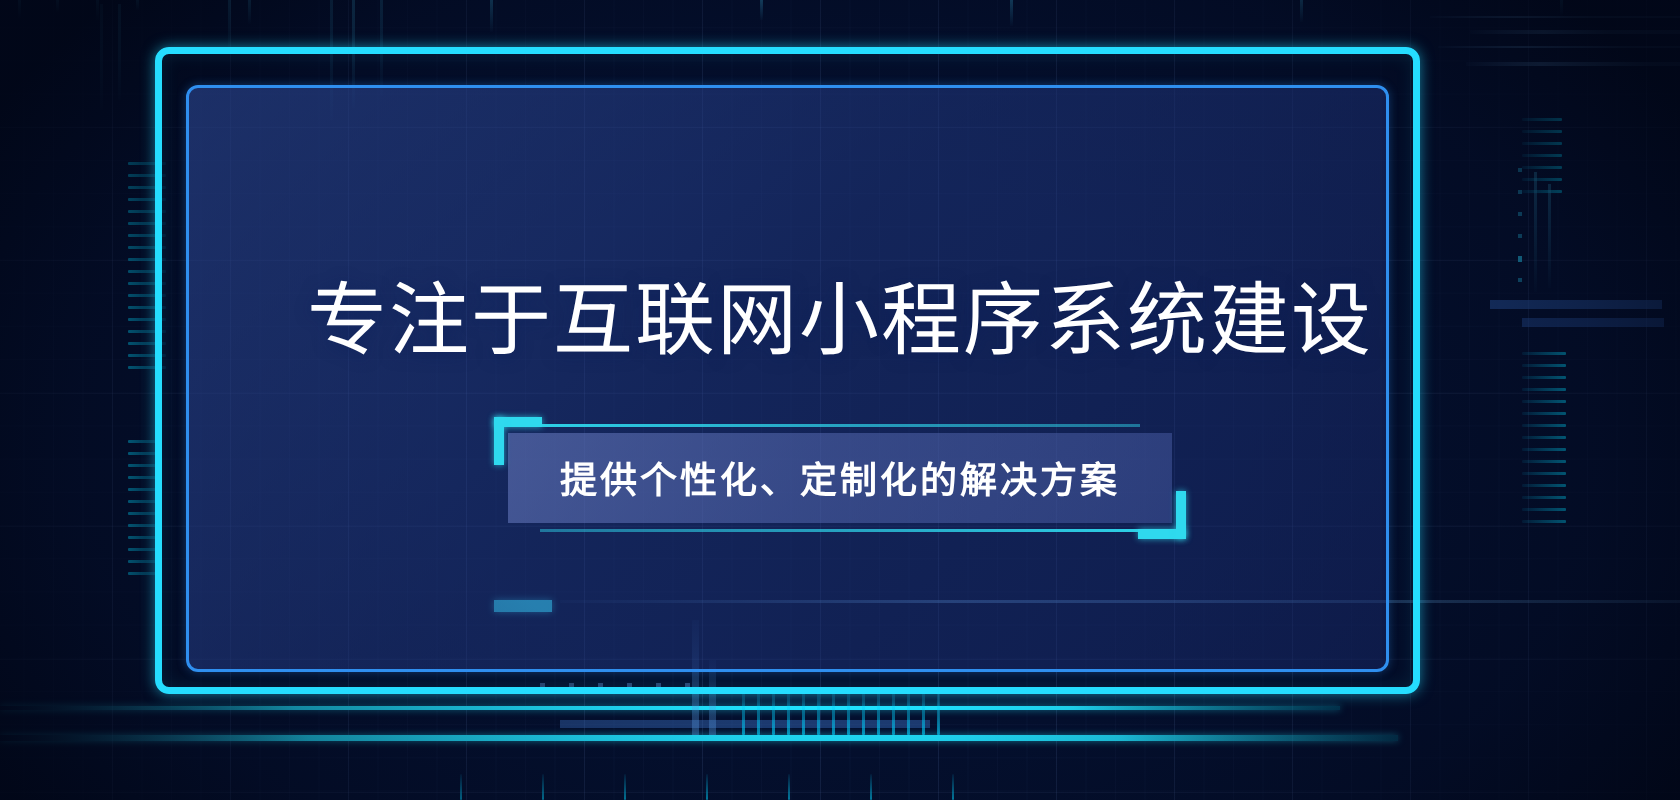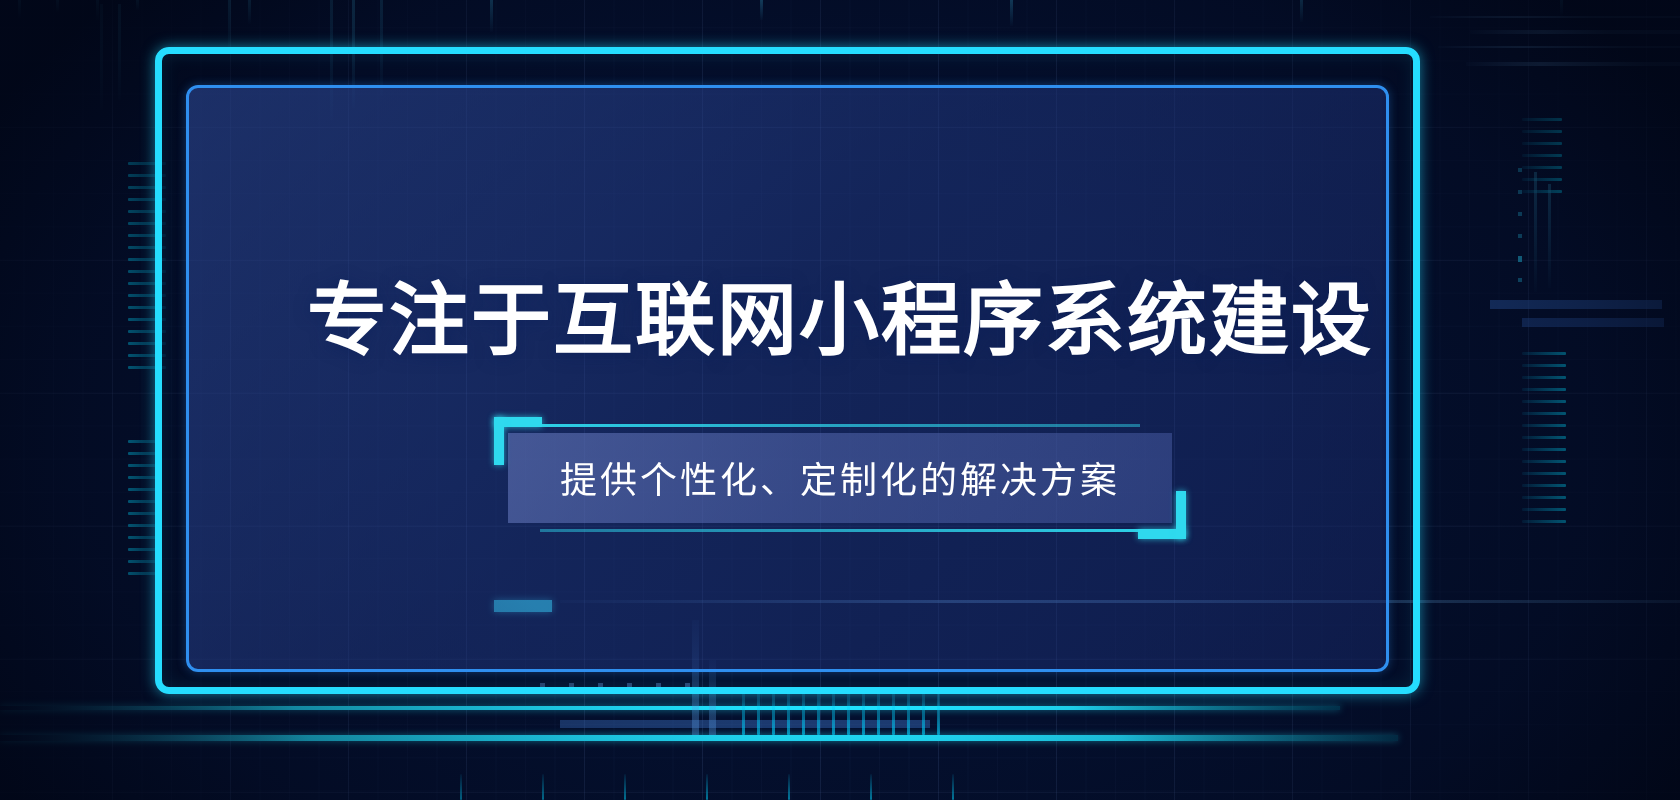--- a/index.html
+++ b/index.html
@@ -165,31 +165,32 @@
     inset: 0;
     display: flex;
     flex-direction: column;
     align-items: center;
     justify-content: center;
   }
 
   .headline {
     margin: 0;
     font-size: 80px;
-    font-weight: 700;
+    font-weight: 400;
     line-height: 1.1;
     color: #ffffff;
     letter-spacing: 2px;
     text-shadow: 0 2px 16px rgba(10,30,90,0.55);
     white-space: nowrap;
   }
 
   .subbox-wrap {
     position: relative;
     margin-top: 68px;
+    font-weight: bold;
   }
   .subbox {
     position: relative;
     padding: 17px 52px 19px;
     background: linear-gradient(120deg, rgba(103,122,190,0.58) 0%, rgba(88,108,180,0.52) 45%, rgba(74,94,168,0.48) 100%);
     color: #ffffff;
     font-size: 37px;
     letter-spacing: 3px;
     white-space: nowrap;
   }

